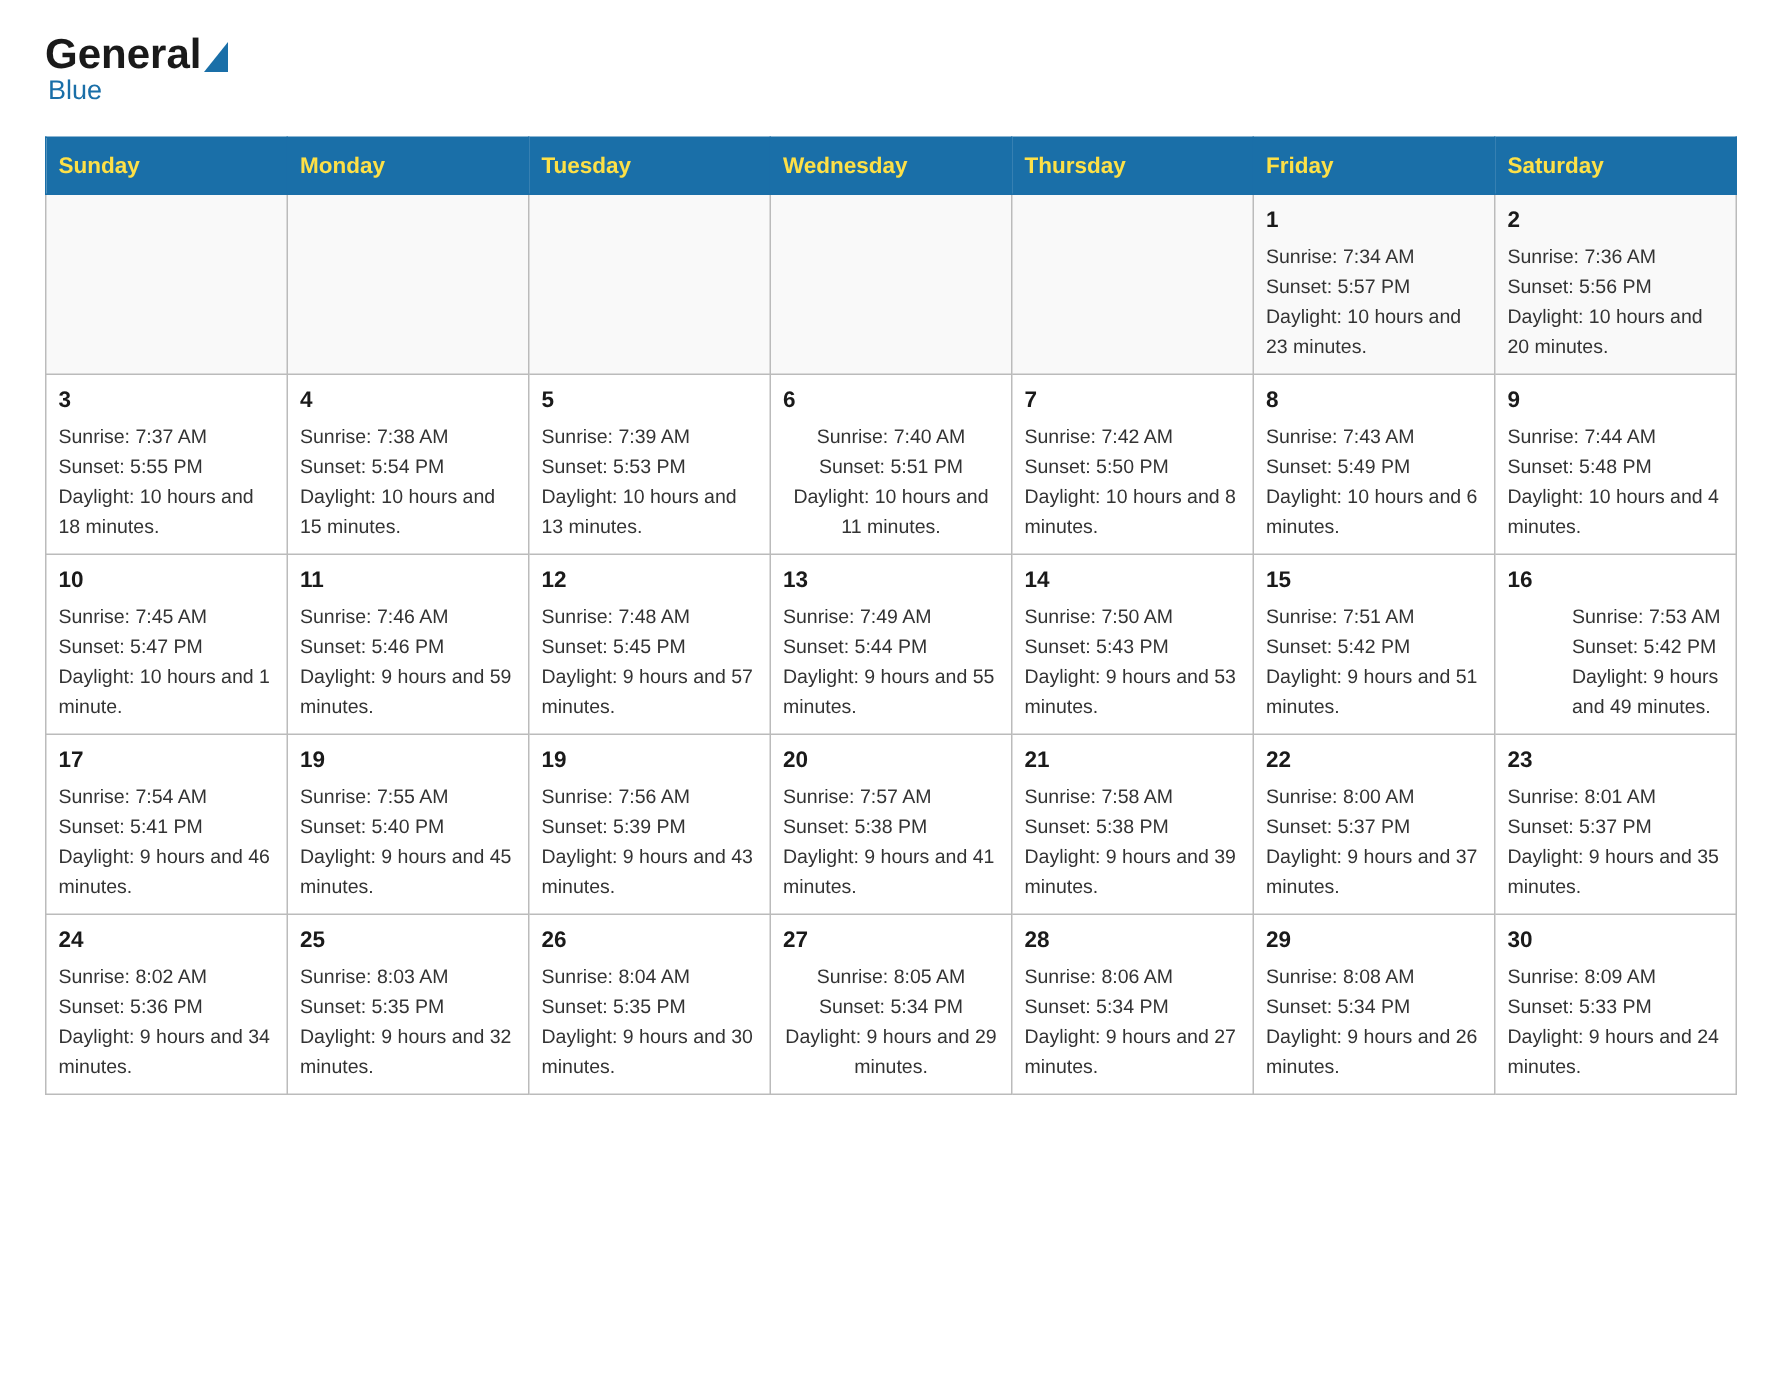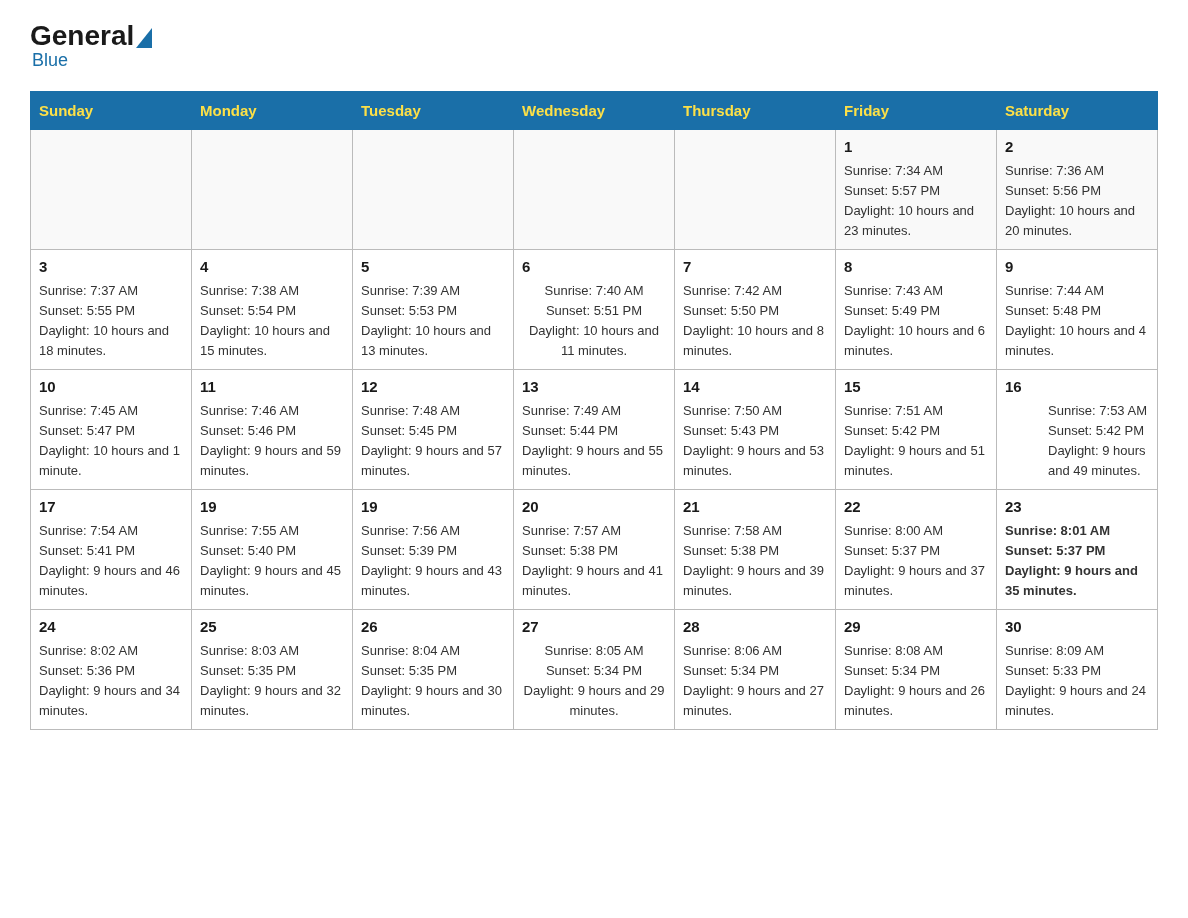--- a/index.html
+++ b/index.html
@@ -277,21 +277,21 @@
 Daylight: 9 hours and 39 minutes.</div>
         </td>
         <td>
           <span class="day-number">22</span>
           <div class="day-info" style="white-space: pre-line;">Sunrise: 8:00 AM
 Sunset: 5:37 PM
 Daylight: 9 hours and 37 minutes.</div>
         </td>
         <td>
           <span class="day-number">23</span>
-          <div class="day-info" style="white-space: pre-line; font-weight: bold;">Sunrise: 8:01 AM
+          <div class="day-info" style="white-space: pre-line;">Sunrise: 8:01 AM
 Sunset: 5:37 PM
 Daylight: 9 hours and 35 minutes.</div>
         </td>
       </tr>
       <tr>
         <td>
           <span class="day-number">24</span>
           <div class="day-info" style="white-space: pre-line;">Sunrise: 8:02 AM
 Sunset: 5:36 PM
 Daylight: 9 hours and 34 minutes.</div>

